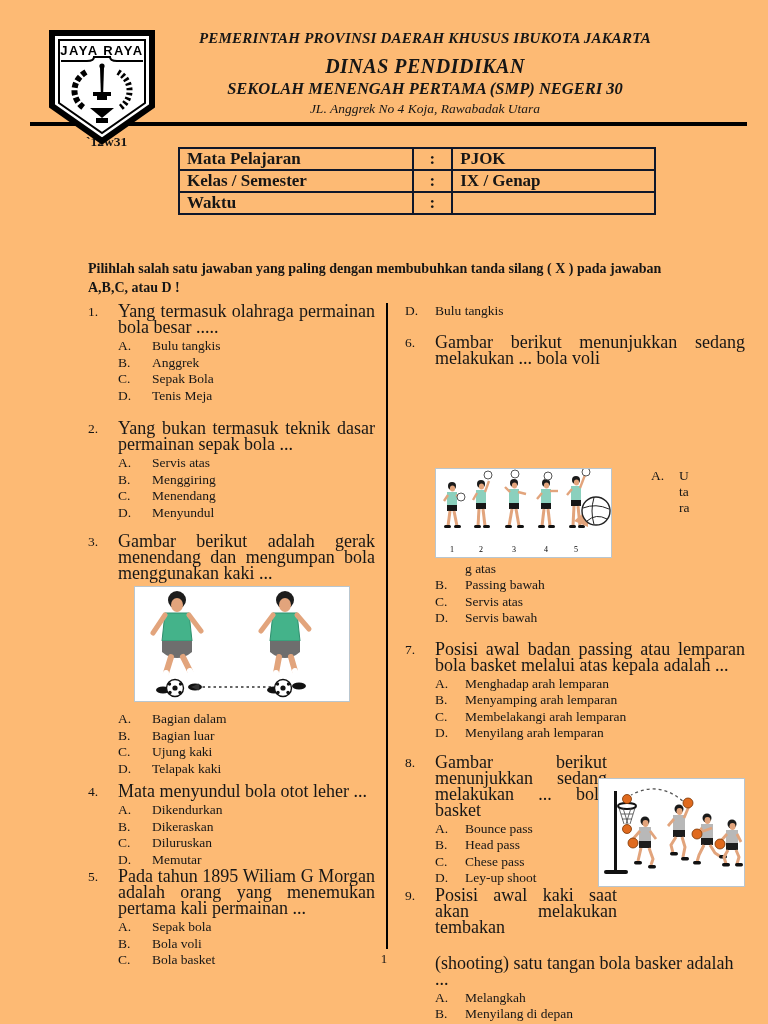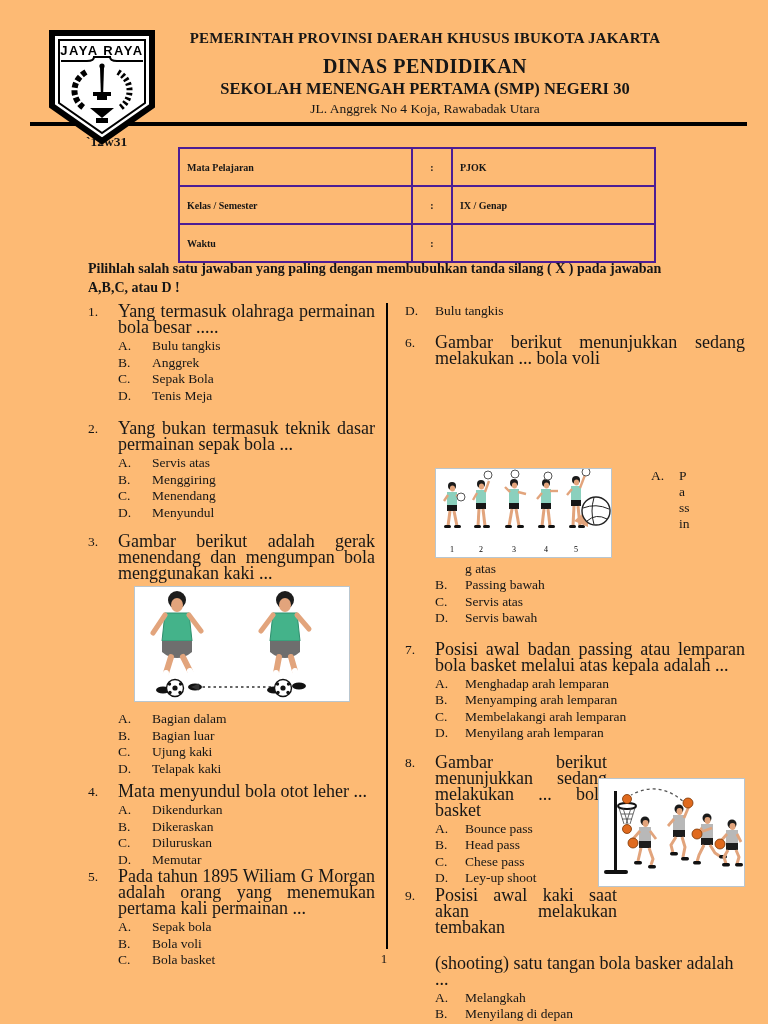--- a/index.html
+++ b/index.html
@@ -1,31 +1,31 @@
 <!DOCTYPE html>
 <html><head>
 <meta charset="utf-8">
 <style>
   html,body{margin:0;padding:0;background:#fff;}
   .page{position:relative;width:768px;height:1024px;background:#fdba74;overflow:hidden;
         font-family:"Liberation Serif","DejaVu Serif",serif;color:#161616;}
 
   
-  .hdr-text{position:absolute;left:170px;top:30px;width:510px;text-align:center;}
+  .hdr-text{position:absolute;left:170px;top:30px;width:510px;text-align:center;font-style:italic;}
   .h1{font-size:15px;font-weight:bold;letter-spacing:.2px;}
   .h2{font-size:20px;font-weight:bold;margin-top:8px;letter-spacing:.5px;}
   .h3{font-size:16.5px;font-weight:bold;margin-top:1px;}
   .h4{font-size:13.5px;margin-top:2px;}
   .hdr-rule{position:absolute;left:30px;right:21px;top:122px;height:4px;background:#000;}
   .logo{position:absolute;left:46px;top:28px;width:112px;height:118px;z-index:2;}
   .code{position:absolute;left:86px;top:134px;font-size:13.5px;font-weight:bold;}
 
   
   table.info{position:absolute;left:178px;top:147px;width:478px;border-collapse:collapse;}
-  table.info td{border:2px solid #4c1d95;font-weight:bold;font-size:10px;padding:8px 7px;height:20px;}
+  table.info td{border:2px solid #0f172a;font-weight:bold;font-size:17px;padding:0 7px;height:20px;}
   td.c-label{width:237px;}
   td.c-sep{width:26px;text-align:center;}
   td.c-val{width:205px;}
 
   
   .instruction{position:absolute;left:88px;top:259px;width:602px;
                font-weight:bold;font-size:14px;line-height:19px;}
 
   
   .columns{position:absolute;left:88px;top:303px;right:23px;display:flex;align-items:flex-start;}
@@ -387,21 +387,21 @@
 
               <g>
                 <polygon points="138,52 152,40 152,58" fill="#e2a47c"></polygon>
                 <circle cx="160" cy="42" r="14" fill="#fff" stroke="#222" stroke-width="1.4"></circle>
                 <path d="M147,39 Q160,34 173,40 M151,52 Q160,44 171,50 M158,28.5 Q154,42 158,55.5" fill="none" stroke="#222" stroke-width="1"></path>
               </g>
             </svg>
 
             <div class="optA">
               <span class="ol">A.</span>
-              <span class="vert">Passin</span>
+              <span class="vert">Utara</span>
             </div>
           </div>
 
           <div class="opts">
             <div class="opt">
                 <span class="ol"></span>
                 <span>g atas</span>
               </div>
             <div class="opt">
                 <span class="ol">B.</span>

